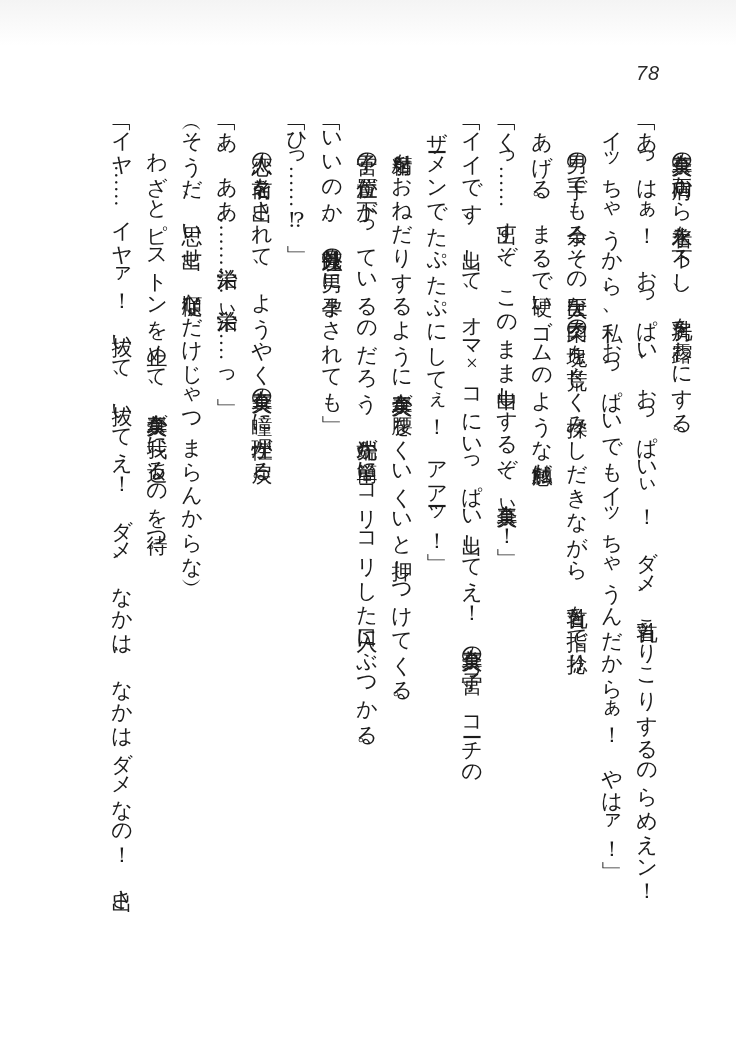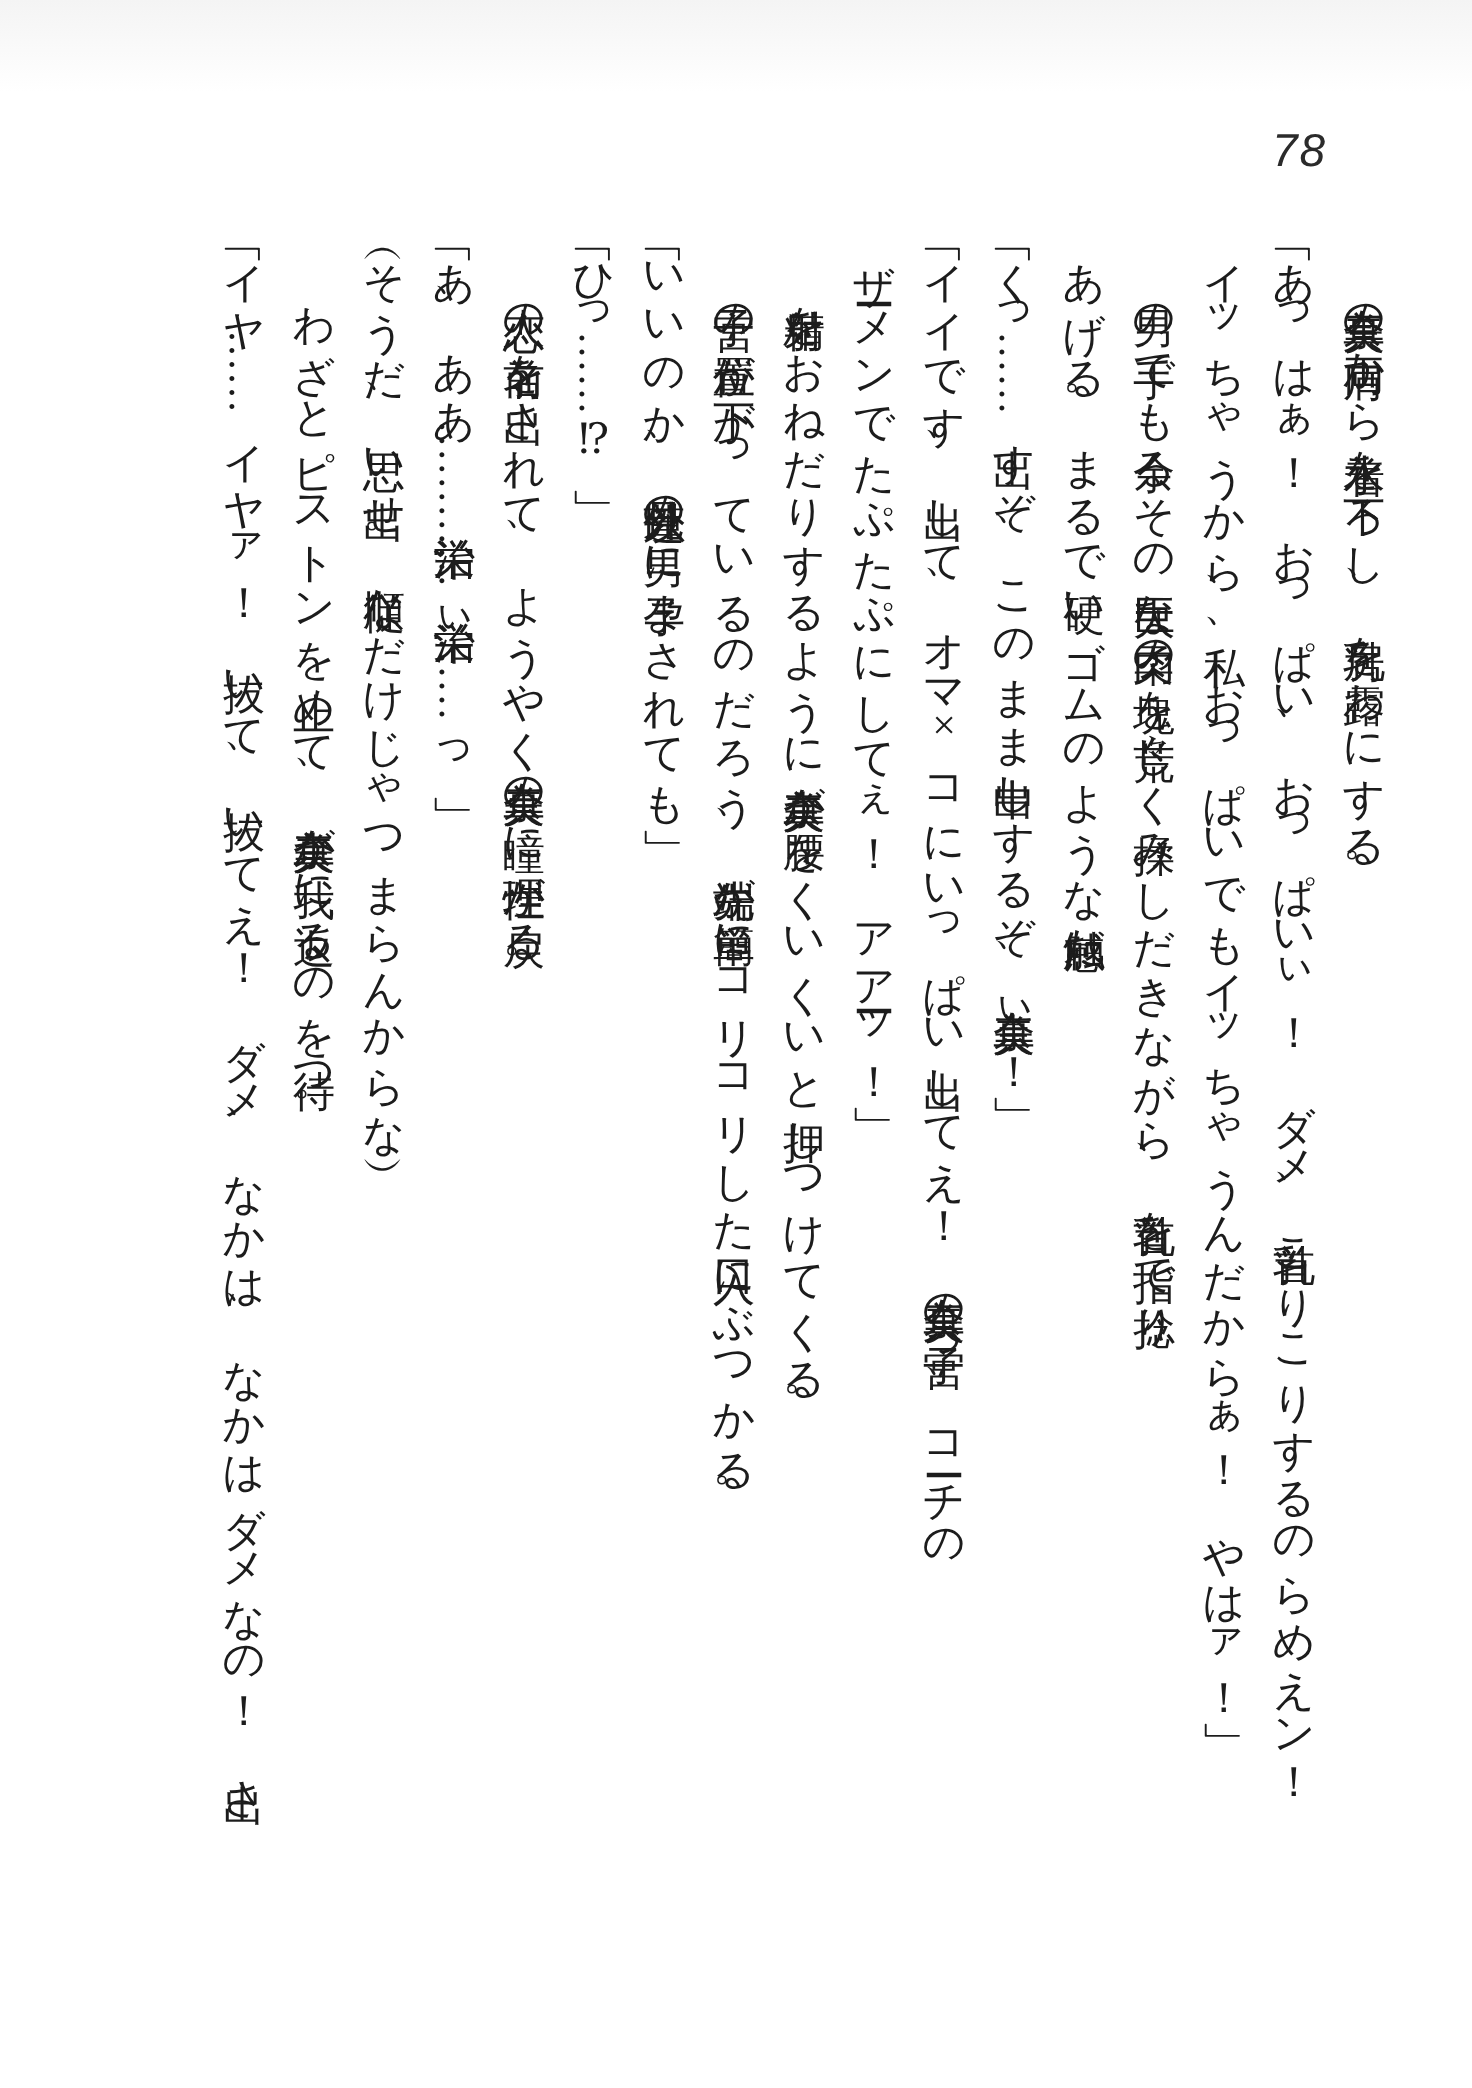--- a/index.html
+++ b/index.html
@@ -21,21 +21,21 @@
     position: absolute;
     left: 0; top: 0; right: 0;
     height: 46px;
     background: linear-gradient(180deg, #f4f4f4 0%, rgba(244,244,244,0) 100%);
     pointer-events: none;
   }
   .page-number {
     position: absolute;
     top: 62px;
     left: 636px;
-    font-size: 23px;
+    font-size: 20px;
     font-style: italic;
     letter-spacing: 1px;
     color: #2b2b2b;
     font-family: "Liberation Sans", "DejaVu Sans", sans-serif;
   }
   .text-block {
     position: absolute;
     top: 117px;
     right: 37px;
     height: 810px;

